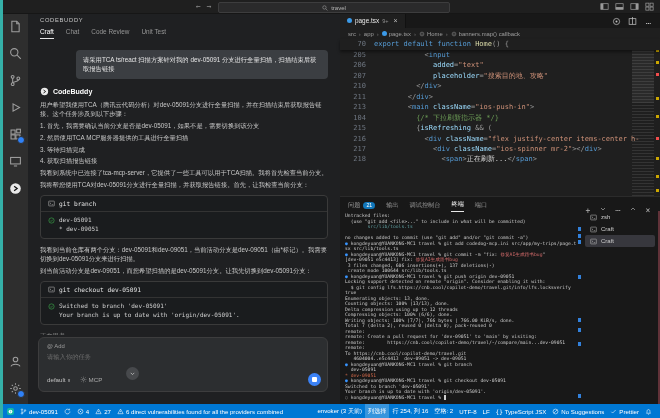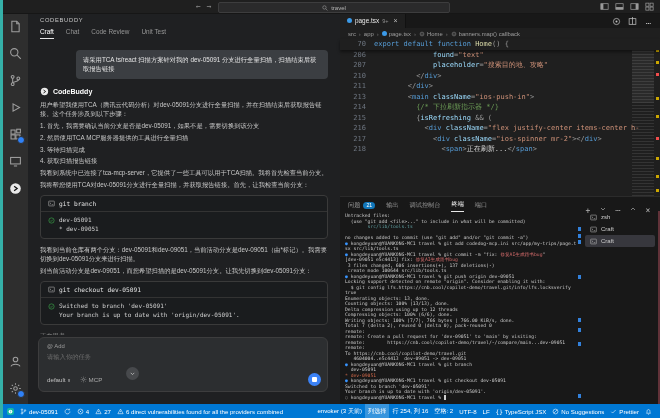--- a/index.html
+++ b/index.html
@@ -424,26 +424,27 @@
               <circle cx="8" cy="8" r="1.6" fill="currentColor" stroke="none"></circle>
             </svg>
           </span>
           <span data-name="breadcrumb-label">banners.map() callback</span>
         </span>
       </div>
     <div id="sticky" data-name="sticky-scroll-line">
         <div class="crow" data-name="code-line"><span class="cnum" data-name="line-number">70</span><span data-name="code-line-content"><span class="t-kw">export default function </span><span class="t-fn">Home</span><span class="t-pun">() {</span></span></div>
       </div>
     <div id="code" data-name="code-area">
-        <div class="crow" data-name="code-line"><span class="cnum" data-name="line-number">206</span><span data-name="code-line-content"><span class="t-ws">              </span><span class="t-attr">found</span><span class="t-pun">=</span><span class="t-str">"text"</span></span></div>
+        <div class="crow" data-name="code-line"><span class="cnum" data-name="line-number">205</span><span data-name="code-line-content"><span class="t-ws">            </span><span class="t-pun">&lt;</span><span class="t-tag">input</span></span></div>
+        <div class="crow" data-name="code-line"><span class="cnum" data-name="line-number">206</span><span data-name="code-line-content"><span class="t-ws">              </span><span class="t-attr">added</span><span class="t-pun">=</span><span class="t-str">"text"</span></span></div>
         <div class="crow" data-name="code-line"><span class="cnum" data-name="line-number">207</span><span data-name="code-line-content"><span class="t-ws">              </span><span class="t-attr">placeholder</span><span class="t-pun">=</span><span class="t-str">"搜索目的地、攻略"</span></span></div>
         <div class="crow" data-name="code-line"><span class="cnum" data-name="line-number">210</span><span data-name="code-line-content"><span class="t-ws">          </span><span class="t-pun">&lt;/</span><span class="t-tag">div</span><span class="t-pun">&gt;</span></span></div>
         <div class="crow" data-name="code-line"><span class="cnum" data-name="line-number">211</span><span data-name="code-line-content"><span class="t-ws">        </span><span class="t-pun">&lt;/</span><span class="t-tag">div</span><span class="t-pun">&gt;</span></span></div>
         <div class="crow" data-name="code-line"><span class="cnum" data-name="line-number">213</span><span data-name="code-line-content"><span class="t-ws">        </span><span class="t-pun">&lt;</span><span class="t-tag">main</span><span class="t-ws"> </span><span class="t-attr">className</span><span class="t-pun">=</span><span class="t-str">"ios-push-in"</span><span class="t-pun">&gt;</span></span></div>
-        <div class="crow" data-name="code-line"><span class="cnum" data-name="line-number">214</span><span data-name="code-line-content"><span class="t-ws">          </span><span class="t-cmt">{/* 下拉刷新指示器 */}</span></span></div>
+        <div class="crow" data-name="code-line"><span class="cnum" data-name="line-number">104</span><span data-name="code-line-content"><span class="t-ws">          </span><span class="t-cmt">{/* 下拉刷新指示器 */}</span></span></div>
         <div class="crow" data-name="code-line"><span class="cnum" data-name="line-number">215</span><span data-name="code-line-content"><span class="t-ws">          </span><span class="t-pun">{</span><span class="t-var">isRefreshing</span><span class="t-pun"> &amp;&amp; (</span></span></div>
         <div class="crow" data-name="code-line"><span class="cnum" data-name="line-number">216</span><span data-name="code-line-content"><span class="t-ws">            </span><span class="t-pun">&lt;</span><span class="t-tag">div</span><span class="t-ws"> </span><span class="t-attr">className</span><span class="t-pun">=</span><span class="t-str">"flex justify-center items-center h-</span></span></div>
         <div class="crow" data-name="code-line"><span class="cnum" data-name="line-number">217</span><span data-name="code-line-content"><span class="t-ws">              </span><span class="t-pun">&lt;</span><span class="t-tag">div</span><span class="t-ws"> </span><span class="t-attr">className</span><span class="t-pun">=</span><span class="t-str">"ios-spinner mr-2"</span><span class="t-pun">&gt;</span><span class="t-pun">&lt;/</span><span class="t-tag">div</span><span class="t-pun">&gt;</span></span></div>
         <div class="crow" data-name="code-line"><span class="cnum" data-name="line-number">218</span><span data-name="code-line-content"><span class="t-ws">                </span><span class="t-pun">&lt;</span><span class="t-tag">span</span><span class="t-pun">&gt;</span><span class="t-txt">正在刷新...</span><span class="t-pun">&lt;/</span><span class="t-tag">span</span><span class="t-pun">&gt;</span></span></div>
       </div>
     <div id="minimap" data-name="minimap">
         <div id="mm-view" data-name="minimap-viewport"></div>
       </div>
     <div id="ruler" data-name="overview-ruler">
         <div class="rmark" data-name="ruler-mark" style="top: 10px; background: rgb(204, 167, 0);"></div>

